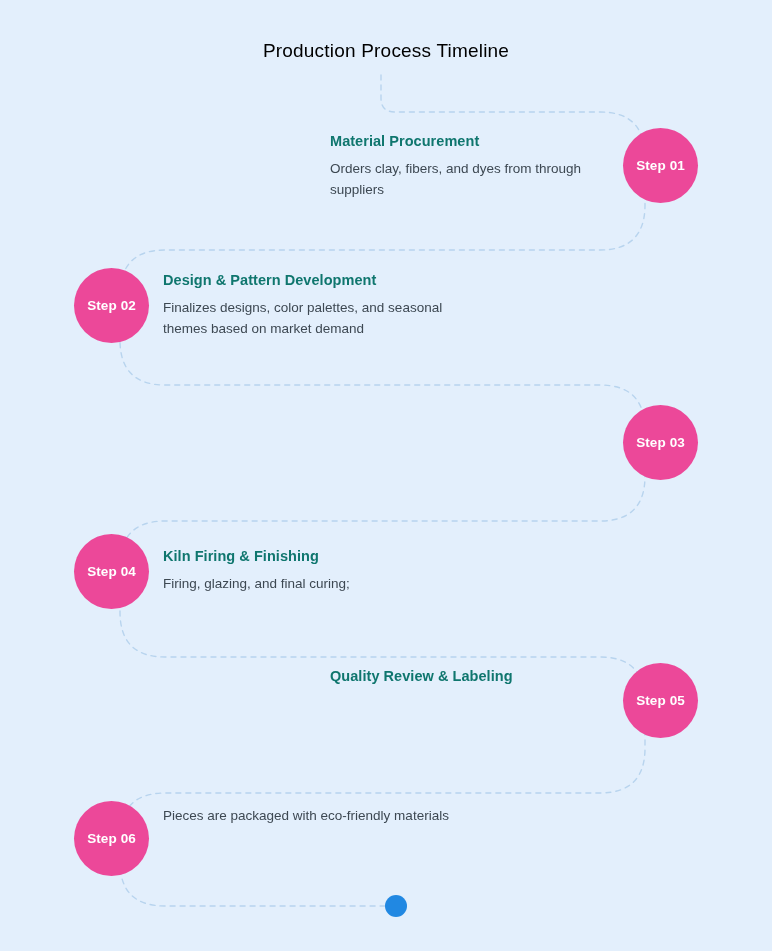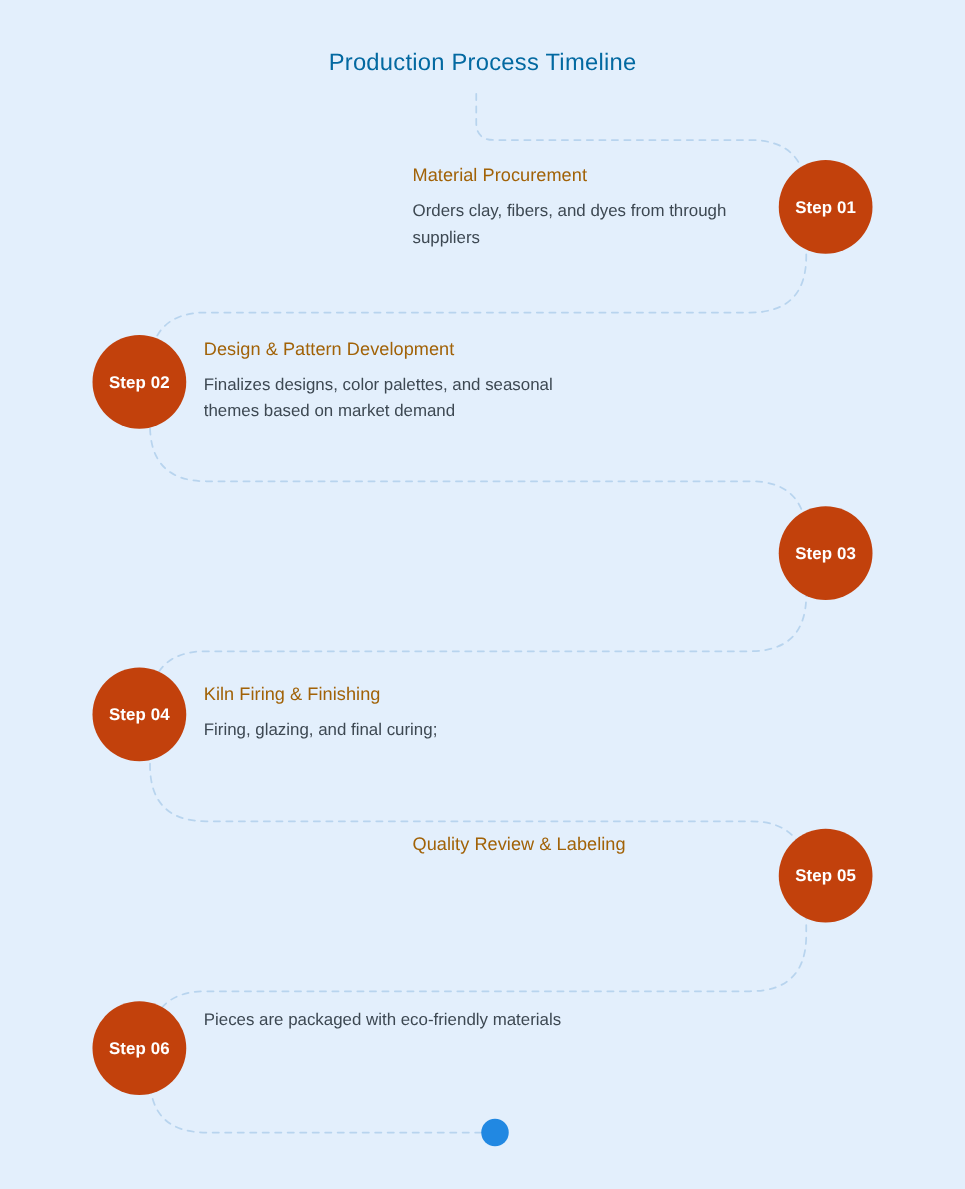--- a/index.html
+++ b/index.html
@@ -24,21 +24,21 @@
   
   .page-title {
     position: absolute;
     left: 0;
     top: 40px;
     width: 772px;
     text-align: center;
     font-size: 19px;
     font-weight: 400;
     letter-spacing: 0.2px;
-    color: #0369a1;
+    color: #000000;
     white-space: nowrap;
   }
 
   
   #connector-layer {
     position: absolute;
     left: 0;
     top: 0;
     width: 772px;
     height: 951px;
@@ -50,43 +50,43 @@
     position: absolute;
     width: 772px;
     height: 110px;
   }
 
   .step-badge {
     position: absolute;
     width: 75px;
     height: 75px;
     border-radius: 50%;
-    background: #c2410c;
+    background: #ec4899;
     display: flex;
     align-items: center;
     justify-content: center;
     box-sizing: border-box;
   }
   .step-badge-label {
     color: #ffffff;
     font-size: 13.5px;
     font-weight: bold;
     letter-spacing: 0.1px;
     white-space: nowrap;
   }
 
   .step-text {
     position: absolute;
     top: 0;
     width: 300px;
   }
   .step-heading {
     font-size: 14.5px;
-    font-weight: normal;
-    color: #a16207;
+    font-weight: bold;
+    color: #0f766e;
     letter-spacing: 0.05px;
     margin: 0 0 10px 0;
     white-space: nowrap;
   }
   .step-desc {
     font-size: 13.5px;
     font-weight: 400;
     color: #3d4852;
     line-height: 1.55;
     margin: 0;

